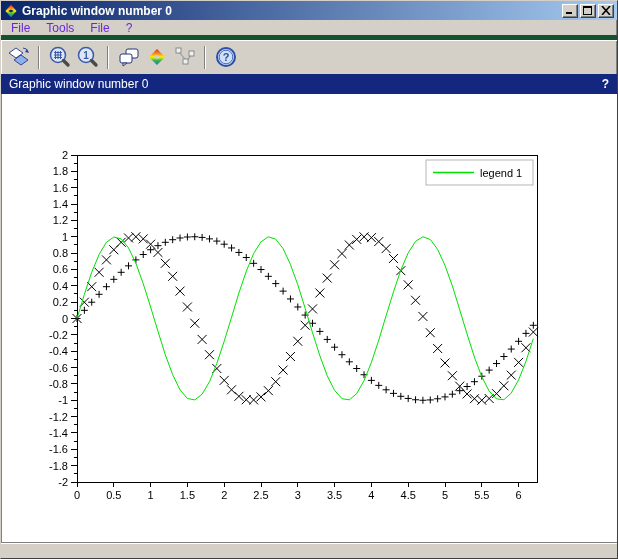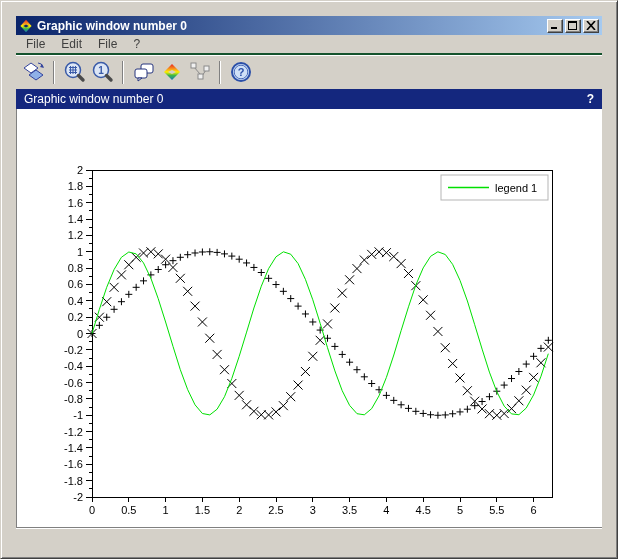--- a/index.html
+++ b/index.html
@@ -1,28 +1,28 @@
 <!DOCTYPE html>
 <html><head>
 <meta charset="utf-8">
 <style>
   html,body{margin:0;padding:0;background:#d4d0c8;font-family:"Liberation Sans",sans-serif;}
   *{box-sizing:border-box;}
   .window{width:618px;height:559px;display:flex;flex-direction:column;background:#d4d0c8;
     border:1px solid;border-color:#d4d0c8 #404040 #404040 #d4d0c8;
-    box-shadow:inset 1px 1px 0 #ffffff, inset -1px -1px 0 #808080;padding:15px;}
+    box-shadow:inset 1px 1px 0 #ffffff, inset -1px -1px 0 #808080;padding:0;}
   .titlebar{height:19px;flex:0 0 19px;display:flex;align-items:center;gap:4px;
     background:linear-gradient(to right,#0a246a,#a6caf0);padding:0 3px;}
   .title-text{flex:1;color:#ffffff;font-weight:bold;font-size:12px;white-space:nowrap;overflow:hidden;}
   .win-buttons{display:flex;gap:2px;}
   .win-btn{width:16px;height:14px;background:#d4d0c8;border:1px solid;padding:0;
     border-color:#ffffff #404040 #404040 #ffffff;box-shadow:inset -1px -1px 0 #808080;
     display:flex;align-items:center;justify-content:center;}
-  .menubar{height:20px;flex:0 0 20px;display:flex;align-items:center;font-size:12px;color:#404040;
-    border-bottom:2px solid #14532d;box-shadow:0 1px 0 #ffffff;padding-left:2px;}
+  .menubar{height:20px;flex:0 0 20px;display:flex;align-items:center;font-size:12px;color:#6d28d9;
+    border-bottom:5px solid #14532d;box-shadow:0 1px 0 #ffffff;padding-left:2px;}
   .menu-item{padding:2px 8px;cursor:default;}
   .toolbar{height:34px;flex:0 0 34px;display:flex;align-items:center;padding-left:4px;gap:1px;}
   .tb-btn{width:27px;height:26px;background:transparent;border:1px solid transparent;padding:0;
     display:flex;align-items:center;justify-content:center;}
   .tb-sep{width:2px;height:23px;border-left:1px solid #808080;border-right:1px solid #ffffff;margin:0 5px;}
   .captionbar{height:20px;flex:0 0 20px;background:#14277e;color:#ffffff;display:flex;align-items:center;
     font-size:12px;padding:0 8px;}
   .caption-title{flex:1;}
   .caption-help{font-weight:bold;cursor:default;}
   .canvas{flex:1;background:#ffffff;position:relative;overflow:hidden;
@@ -67,21 +67,21 @@
       <button class="win-btn">
         <svg width="10" height="9" viewBox="0 0 10 9">
             <path d="M1,0 L5,4.5 L9,0 M1,9 L5,4.5 L9,9" stroke="#000" stroke-width="1.6" fill="none"></path>
           </svg>
       </button>
     </span>
   </div>
 
   <div class="menubar">
     <span class="menu-item">File</span>
-    <span class="menu-item">Edit</span>
+    <span class="menu-item">Tools</span>
     <span class="menu-item">File</span>
     <span class="menu-item">?</span>
   </div>
 
   <div class="toolbar">
     <button class="tb-btn">
       <span style="display:flex;">
         <svg width="22" height="22" viewBox="0 0 22 22">
           <polygon points="8,2 15,7 8,12 1,7" fill="#ffffff" stroke="#33439c"></polygon>
           <polygon points="13,9 20,14 13,19 6,14" fill="#8fb0e8" stroke="#33439c"></polygon>

